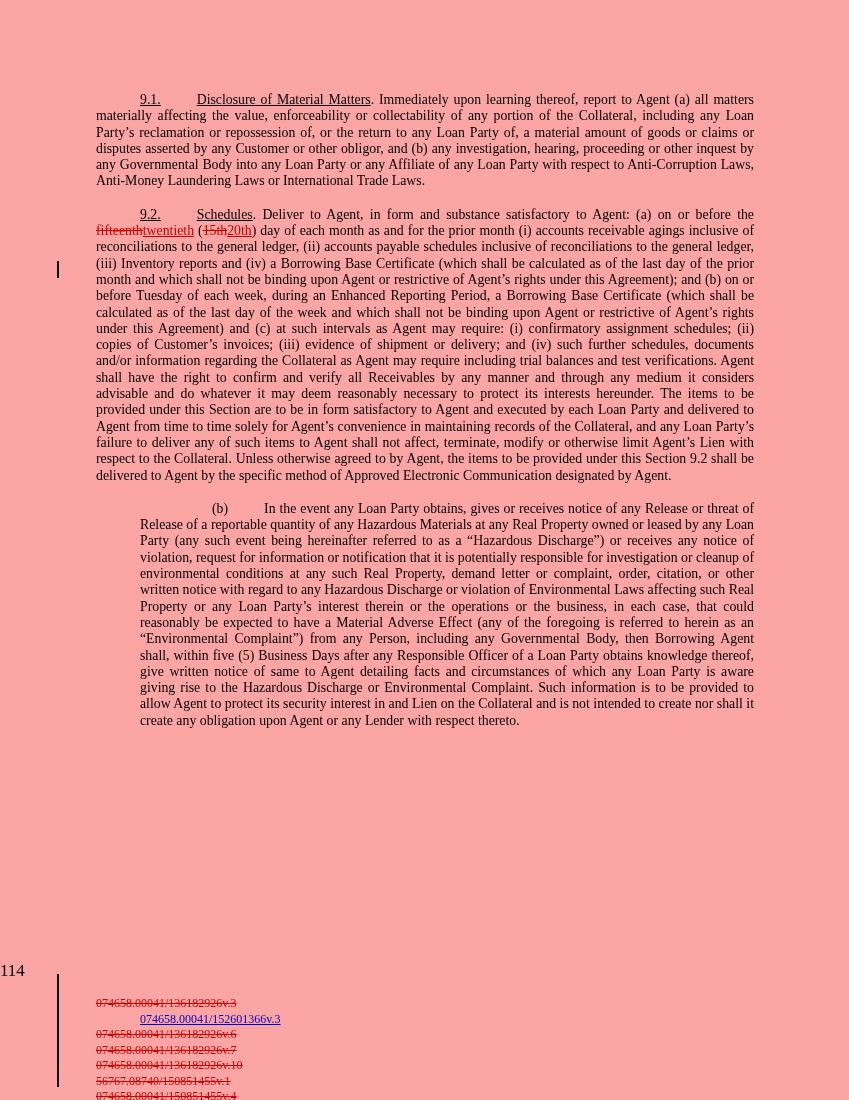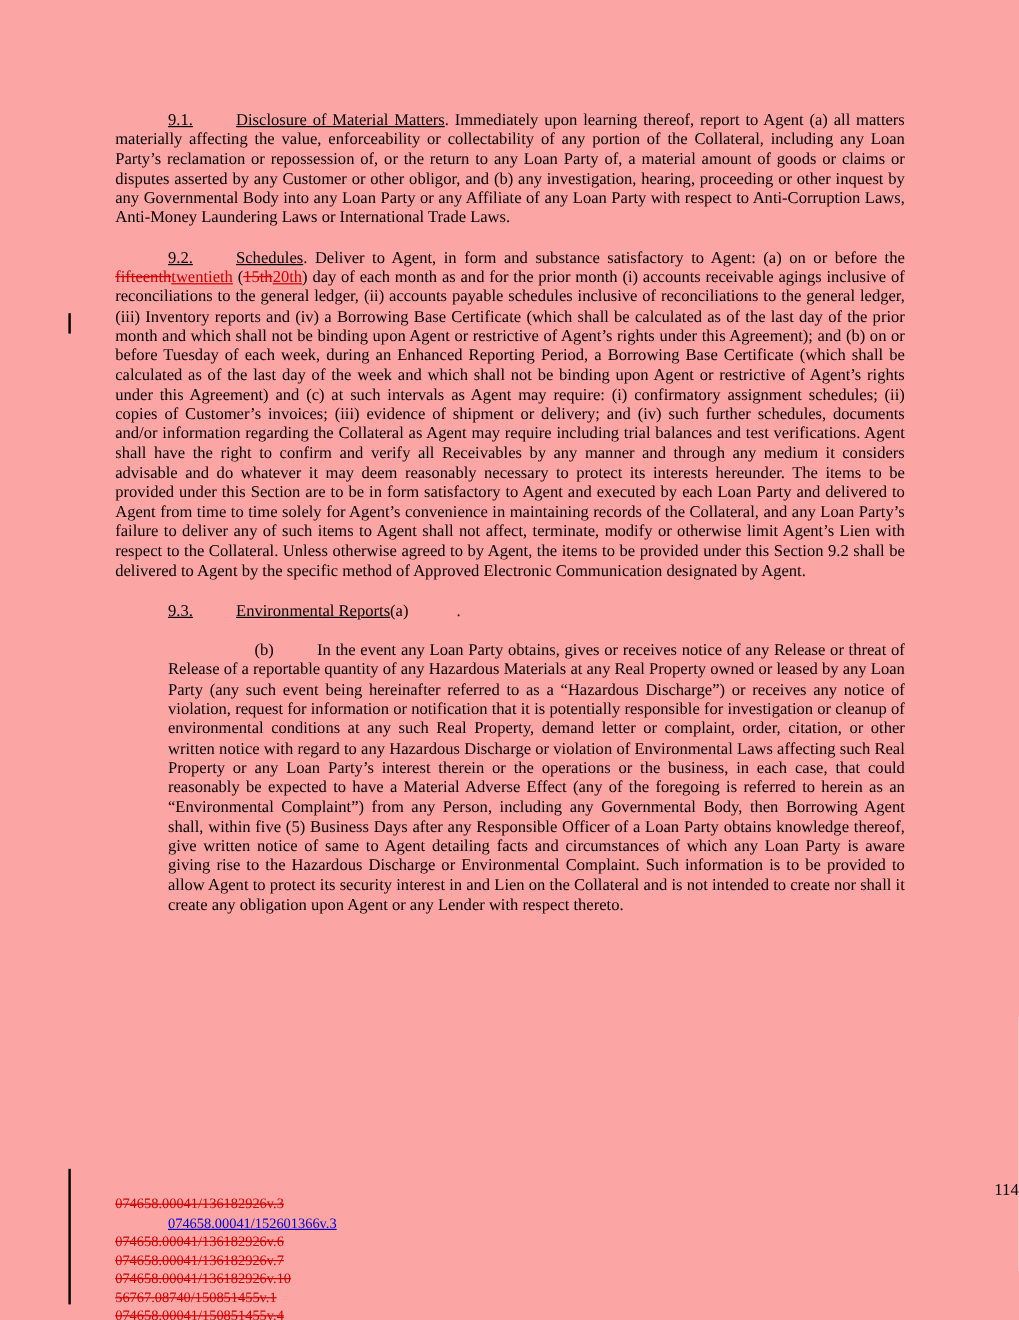--- a/index.html
+++ b/index.html
@@ -31,25 +31,25 @@
 
   .run-normal { }
   .run-underline { text-decoration: underline; }
   .run-del { color: var(--del-color, #cc0000); text-decoration: line-through; }
   .run-ins { color: var(--ins-color, #cc0000); text-decoration: underline; }
   .run-tab { display: inline-block; width: 36px; }
   .run-gap { display: inline-block; width: 40px; }
 
   .page-number {
     position: absolute;
-    top: 985px;
+    top: 961px;
     left: 0;
     width: 100%;
-    text-align: right;
-    font-size: 14px;
+    text-align: left;
+    font-size: 17px;
     color: #000000;
   }
 
   .footer-ids {
     position: absolute;
     top: 996px;
     left: 96px;
     font-size: 12px;
     line-height: 15.5px;
   }
@@ -69,21 +69,20 @@
 <body>
 
 <div class="page">
 
   <div class="change-bar change-bar-redline"></div>
   <div class="change-bar change-bar-footer"></div>
 
   <div class="content">
     <p class="para indent-section"><span class="run-underline">9.1.</span><span class="run-tab"></span><span class="run-underline">Disclosure of Material Matters</span><span class="run-normal">. Immediately upon learning thereof, report to Agent (a) all matters materially affecting the value, enforceability or collectability of any portion of the Collateral, including any Loan Party’s reclamation or repossession of, or the return to any Loan Party of, a material amount of goods or claims or disputes asserted by any Customer or other obligor, and (b) any investigation, hearing, proceeding or other inquest by any Governmental Body into any Loan Party or any Affiliate of any Loan Party with respect to Anti-Corruption Laws, Anti-Money Laundering Laws or International Trade Laws.</span></p>
     <p class="para indent-section"><span class="run-underline">9.2.</span><span class="run-tab"></span><span class="run-underline">Schedules</span><span class="run-normal">. Deliver to Agent, in form and substance satisfactory to Agent: (a) on or before the </span><span class="run-del">fifteenth</span><span class="run-ins">twentieth</span><span class="run-normal"> (</span><span class="run-del">15th</span><span class="run-ins">20th</span><span class="run-normal">) day of each month as and for the prior month (i) accounts receivable agings inclusive of reconciliations to the general ledger, (ii) accounts payable schedules inclusive of reconciliations to the general ledger, (iii) Inventory reports and (iv) a Borrowing Base Certificate (which shall be calculated as of the last day of the prior month and which shall not be binding upon Agent or restrictive of Agent’s rights under this Agreement); and (b) on or before Tuesday of each week, during an Enhanced Reporting Period, a Borrowing Base Certificate (which shall be calculated as of the last day of the week and which shall not be binding upon Agent or restrictive of Agent’s rights under this Agreement) and (c) at such intervals as Agent may require: (i) confirmatory assignment schedules; (ii) copies of Customer’s invoices; (iii) evidence of shipment or delivery; and (iv) such further schedules, documents and/or information regarding the Collateral as Agent may require including trial balances and test verifications. Agent shall have the right to confirm and verify all Receivables by any manner and through any medium it considers advisable and do whatever it may deem reasonably necessary to protect its interests hereunder. The items to be provided under this Section are to be in form satisfactory to Agent and executed by each Loan Party and delivered to Agent from time to time solely for Agent’s convenience in maintaining records of the Collateral, and any Loan Party’s failure to deliver any of such items to Agent shall not affect, terminate, modify or otherwise limit Agent’s Lien with respect to the Collateral. Unless otherwise agreed to by Agent, the items to be provided under this Section 9.2 shall be delivered to Agent by the specific method of Approved Electronic Communication designated by Agent.</span></p>
-    <p class="para indent-section"><span class="run-underline">9.3.</span><span class="run-tab"></span><span class="run-underline">Environmental Reports</span><span class="run-normal">(a)</span><span class="run-gap"></span><span class="run-normal">.</span></p>
     <p class="para indent-sub"><span class="run-normal">(b)</span><span class="run-tab"></span><span class="run-normal">In the event any Loan Party obtains, gives or receives notice of any Release or threat of Release of a reportable quantity of any Hazardous Materials at any Real Property owned or leased by any Loan Party (any such event being hereinafter referred to as a “Hazardous Discharge”) or receives any notice of violation, request for information or notification that it is potentially responsible for investigation or cleanup of environmental conditions at any such Real Property, demand letter or complaint, order, citation, or other written notice with regard to any Hazardous Discharge or violation of Environmental Laws affecting such Real Property or any Loan Party’s interest therein or the operations or the business, in each case, that could reasonably be expected to have a Material Adverse Effect (any of the foregoing is referred to herein as an “Environmental Complaint”) from any Person, including any Governmental Body, then Borrowing Agent shall, within five (5) Business Days after any Responsible Officer of a Loan Party obtains knowledge thereof, give written notice of same to Agent detailing facts and circumstances of which any Loan Party is aware giving rise to the Hazardous Discharge or Environmental Complaint. Such information is to be provided to allow Agent to protect its security interest in and Lien on the Collateral and is not intended to create nor shall it create any obligation upon Agent or any Lender with respect thereto.</span></p>
   </div>
 
   <div class="page-number">114</div>
 
   <div class="footer-ids">
       <div class="doc-id id-del">074658.00041/136182926v.3</div>
       <div class="doc-id id-ins">074658.00041/152601366v.3</div>
       <div class="doc-id id-del">074658.00041/136182926v.6</div>
       <div class="doc-id id-del">074658.00041/136182926v.7</div>

